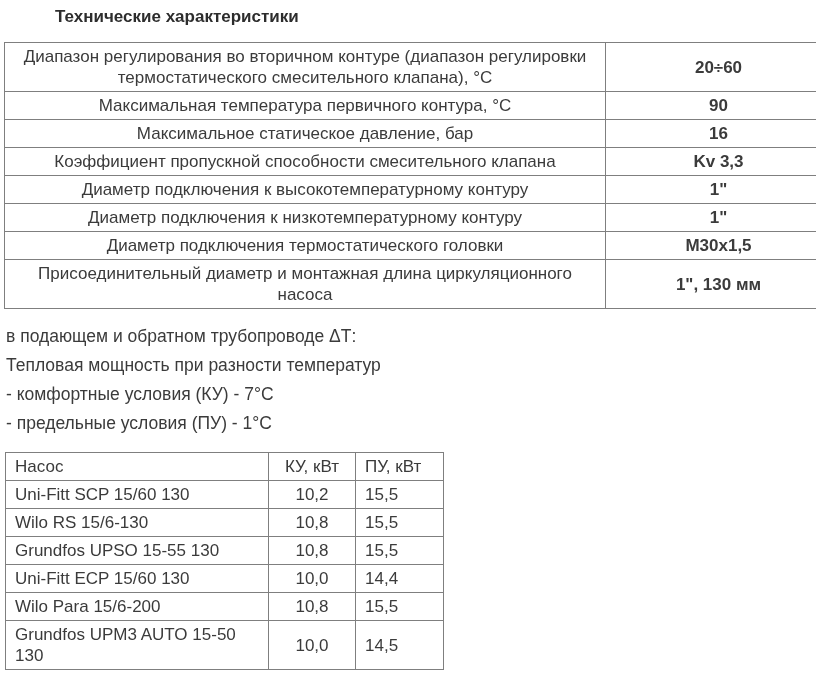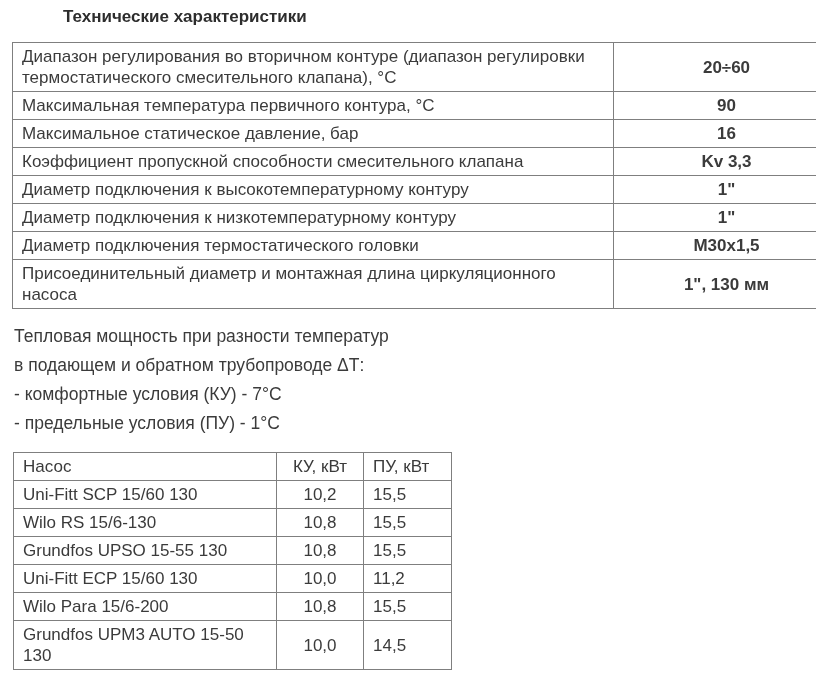--- a/index.html
+++ b/index.html
@@ -7,42 +7,41 @@
     margin: 0; padding: 0;
     background: #ffffff;
     font-family: "Liberation Sans", "DejaVu Sans", sans-serif;
     color: #3b3b3b;
   }
   .page {
     width: 816px;
     height: 697px;
     position: relative;
     overflow: hidden;
-    padding-left: 8px;
   }
   .page-title {
     font-size: 17px;
     font-weight: bold;
     padding: 7px 0 0 55px;
     color: #2d2d2d;
   }
   table { border-collapse: collapse; table-layout: fixed; }
   td, th {
     border: 1px solid #7f7f7f;
     font-size: 17px;
     font-weight: normal;
     padding: 3px 9px;
     line-height: 21px;
     vertical-align: middle;
   }
   .specs-table {
     width: 827px;
     margin: 15px 0 0 4px;
   }
-  .specs-table td.label { width: 601px; text-align: left; }
+  .specs-table td.label { width: 601px; text-align: center; }
   .specs-table td.value { width: 226px; text-align: center; font-weight: bold; }
   .thermal-note {
     margin: 13px 0 0 6px;
     font-size: 17.5px;
     line-height: 29px;
   }
   .pump-table {
     width: 438px;
     margin: 14px 0 0 5px;
   }
@@ -88,22 +87,22 @@
         <td class="value">М30х1,5</td>
       </tr>
       <tr>
         <td class="label">Присоединительный диаметр и монтажная длина циркуляционного насоса</td>
         <td class="value">1", 130 мм</td>
       </tr>
     </tbody>
   </table>
 
   <div class="thermal-note">
+    <div>в подающем и обратном трубопроводе ΔТ:</div>
     <div>Тепловая мощность при разности температур</div>
-    <div>в подающем и обратном трубопроводе ΔТ:</div>
     <div>- комфортные условия  (КУ)  -  7°С</div>
     <div>- предельные условия   (ПУ)  -  1°С</div>
   </div>
 
   <table class="pump-table">
     <tbody>
       <tr>
         <th class="col-name">Насос</th>
         <th class="col-ku">КУ, кВт</th>
         <th class="col-pu">ПУ, кВт</th>
@@ -119,21 +118,21 @@
         <td class="col-pu">15,5</td>
       </tr>
       <tr>
         <td class="col-name">Grundfos UPSO 15-55 130</td>
         <td class="col-ku">10,8</td>
         <td class="col-pu">15,5</td>
       </tr>
       <tr>
         <td class="col-name">Uni-Fitt ECP 15/60 130</td>
         <td class="col-ku">10,0</td>
-        <td class="col-pu">11,2</td>
+        <td class="col-pu">14,4</td>
       </tr>
       <tr>
         <td class="col-name">Wilo Para 15/6-200</td>
         <td class="col-ku">10,8</td>
         <td class="col-pu">15,5</td>
       </tr>
       <tr>
         <td class="col-name">Grundfos UPM3 AUTO 15-50 130</td>
         <td class="col-ku">10,0</td>
         <td class="col-pu">14,5</td>

